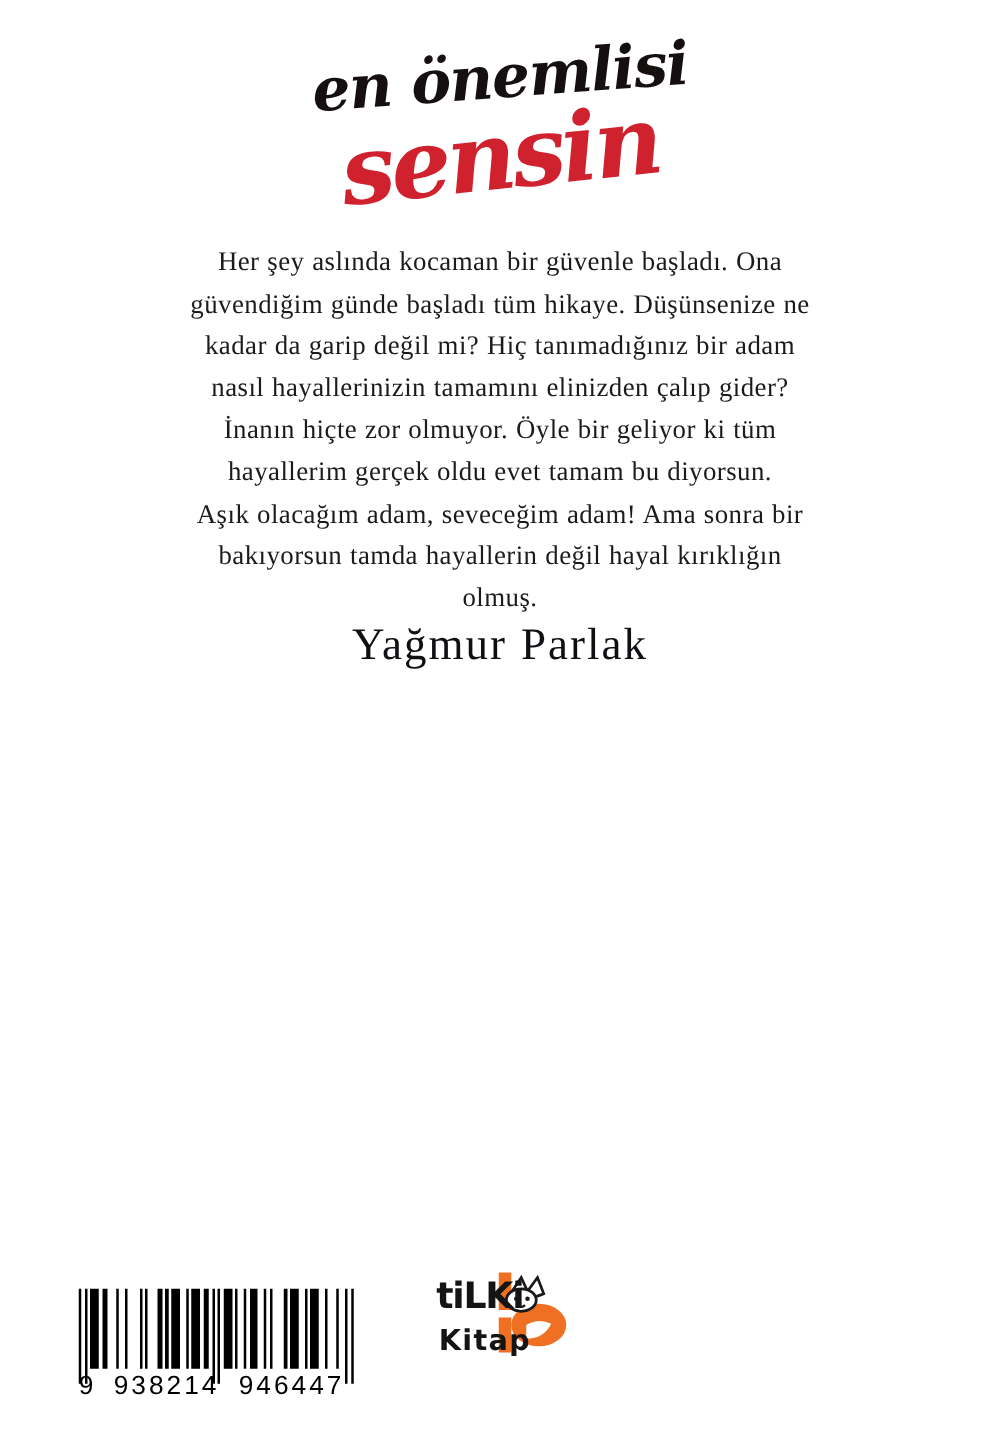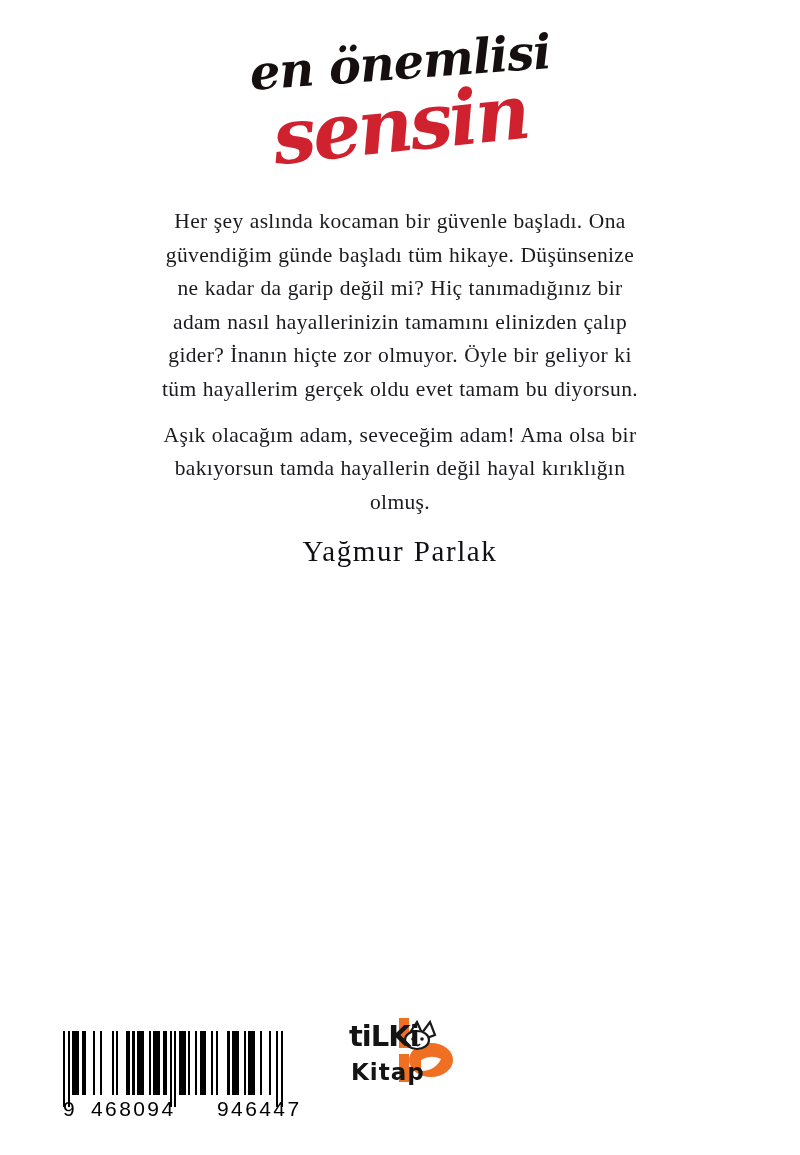--- a/index.html
+++ b/index.html
@@ -69,26 +69,26 @@
     width: 508px;
     text-align: center;
     color: #1b1b1f;
     font-family: "Liberation Serif", "DejaVu Serif", serif;
     font-size: 21.5px;
     line-height: 33.6px;
     letter-spacing: 0.35px;
     word-spacing: 0.5px;
   }
   .blurb p {
-    margin: 12px;
+    margin: 0;
     padding: 0;
   }
   .author {
     margin-top: 4px;
-    font-size: 29px;
+    font-size: 36px;
     line-height: 40px;
     letter-spacing: 1.6px;
     color: #101014;
   }
 
   
   .barcode-area {
     position: absolute;
     left: 63px;
     top: 1031px;
@@ -115,21 +115,21 @@
     width: 228px;
     height: 28px;
     font-family: "Liberation Sans", "DejaVu Sans", sans-serif;
     font-size: 21px;
     color: #000;
     letter-spacing: 0.5px;
   }
   .barcode-digits span { position: absolute; top: 0; }
   .bc-lead  { left: 0px; }
   .bc-left  { left: 28px; letter-spacing: 2.4px; }
-  .bc-right { left: 128px; letter-spacing: 2.4px; margin-left: 26px; }
+  .bc-right { left: 128px; letter-spacing: 2.4px; }
 
   
   .logo {
     position: absolute;
     left: 347px;
     top: 1016px;
     width: 116px;
     height: 76px;
   }
   .logo svg { display: block; }
@@ -139,21 +139,21 @@
 
 <div class="cover">
 
   <div class="title-block">
     <div class="title-line1">en önemlisi</div>
     <div class="title-line2">sensin</div>
   </div>
 
   <div class="blurb">
     <p>Her şey aslında kocaman bir güvenle başladı. Ona güvendiğim günde başladı tüm hikaye. Düşünsenize ne kadar da garip değil mi? Hiç tanımadığınız bir adam nasıl hayallerinizin tamamını elinizden çalıp gider? İnanın hiçte zor olmuyor. Öyle bir geliyor ki tüm hayallerim gerçek oldu evet tamam bu diyorsun.</p>
-    <p>Aşık olacağım adam, seveceğim adam! Ama olsa bir bakıyorsun tamda hayallerin değil hayal kırıklığın olmuş.</p>
+    <p>Aşık olacağım adam, seveceğim adam! Ama sonra bir bakıyorsun tamda hayallerin değil hayal kırıklığın olmuş.</p>
     <p class="author">Yağmur Parlak</p>
   </div>
 
   <div class="barcode-area">
     <div class="bars" id="bars">
         <i class="guard" style="left: 0px; width: 2.11579px;"></i>
         <i class="guard" style="left: 4.63158px; width: 2.11579px;"></i>
         <i style="left: 9.26316px; width: 6.74737px;"></i>
         <i style="left: 18.5263px; width: 4.43158px;"></i>
         <i style="left: 30.1053px; width: 2.11579px;"></i>
@@ -178,21 +178,21 @@
         <i style="left: 169.053px; width: 6.74737px;"></i>
         <i style="left: 180.632px; width: 2.11579px;"></i>
         <i style="left: 185.263px; width: 6.74737px;"></i>
         <i style="left: 196.842px; width: 2.11579px;"></i>
         <i style="left: 206.105px; width: 2.11579px;"></i>
         <i class="guard" style="left: 213.053px; width: 2.11579px;"></i>
         <i class="guard" style="left: 217.684px; width: 2.11579px;"></i>
       </div>
     <div class="barcode-digits">
       <span class="bc-lead">9</span>
-      <span class="bc-left">468094</span>
+      <span class="bc-left">938214</span>
       <span class="bc-right">946447</span>
     </div>
   </div>
 
   <div class="logo">
     <svg width="116" height="76" viewBox="0 0 116 76">
 
       <rect x="52" y="2" width="10" height="30" fill="#f07023"></rect>
       <rect x="52" y="38" width="10" height="28" fill="#f07023"></rect>
 

